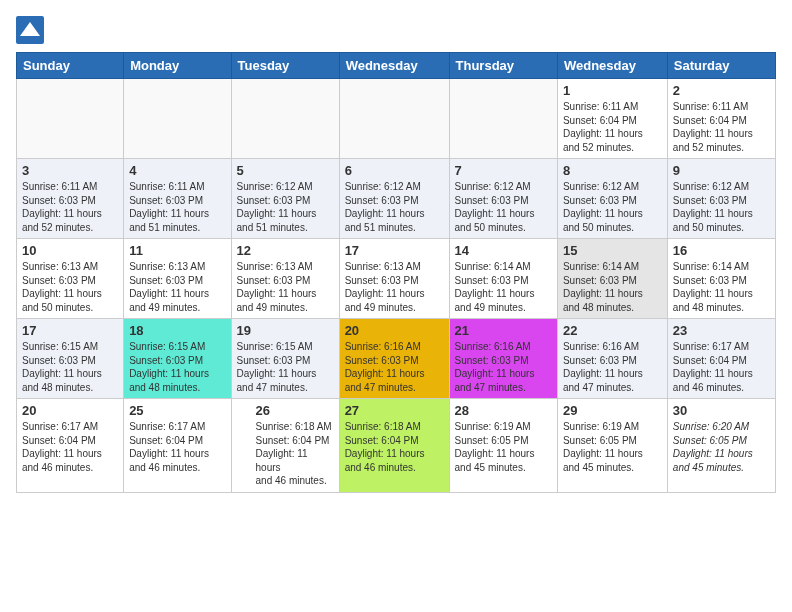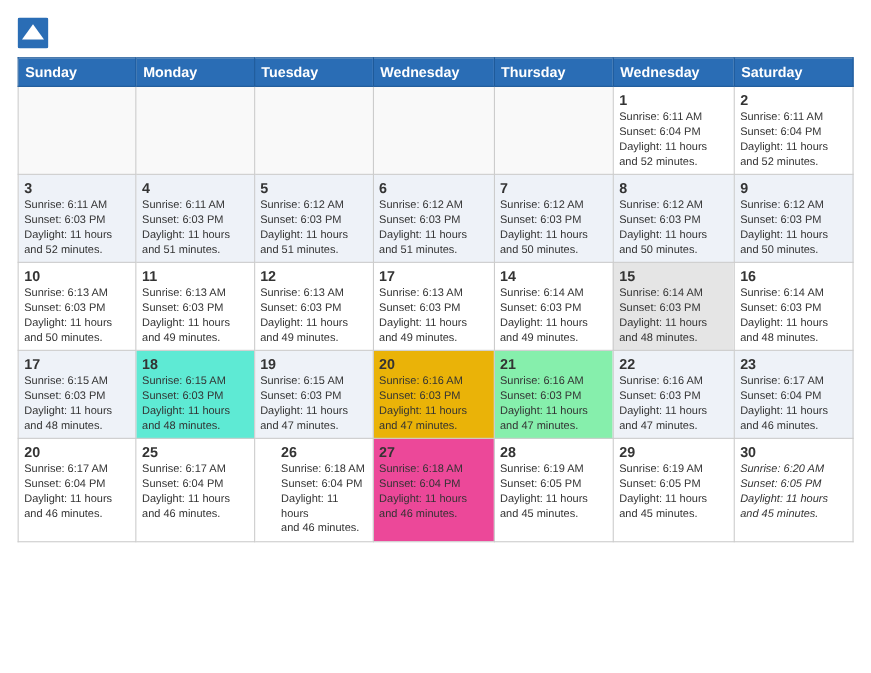--- a/index.html
+++ b/index.html
@@ -264,21 +264,21 @@
 Daylight: 11 hours
 and 47 minutes.</div>
         </td>
         <td style="background: #eab308;">
           <span class="day-num">20</span>
           <div class="cell-content" style="white-space: pre-line;">Sunrise: 6:16 AM
 Sunset: 6:03 PM
 Daylight: 11 hours
 and 47 minutes.</div>
         </td>
-        <td style="background: #86efac;">
+        <td style="background: #d946ef;">
           <span class="day-num">21</span>
           <div class="cell-content" style="white-space: pre-line;">Sunrise: 6:16 AM
 Sunset: 6:03 PM
 Daylight: 11 hours
 and 47 minutes.</div>
         </td>
         <td style="background: rgb(238, 242, 248);">
           <span class="day-num">22</span>
           <div class="cell-content" style="white-space: pre-line;">Sunrise: 6:16 AM
 Sunset: 6:03 PM
@@ -308,21 +308,21 @@
 Daylight: 11 hours
 and 46 minutes.</div>
         </td>
         <td style="background: rgb(255, 255, 255); padding-left: 24px;">
           <span class="day-num">26</span>
           <div class="cell-content" style="white-space: pre-line;">Sunrise: 6:18 AM
 Sunset: 6:04 PM
 Daylight: 11 hours
 and 46 minutes.</div>
         </td>
-        <td style="background: #ec4899;">
+        <td style="background: #bef264;">
           <span class="day-num">27</span>
           <div class="cell-content" style="white-space: pre-line;">Sunrise: 6:18 AM
 Sunset: 6:04 PM
 Daylight: 11 hours
 and 46 minutes.</div>
         </td>
         <td style="background: rgb(255, 255, 255);">
           <span class="day-num">28</span>
           <div class="cell-content" style="white-space: pre-line;">Sunrise: 6:19 AM
 Sunset: 6:05 PM

